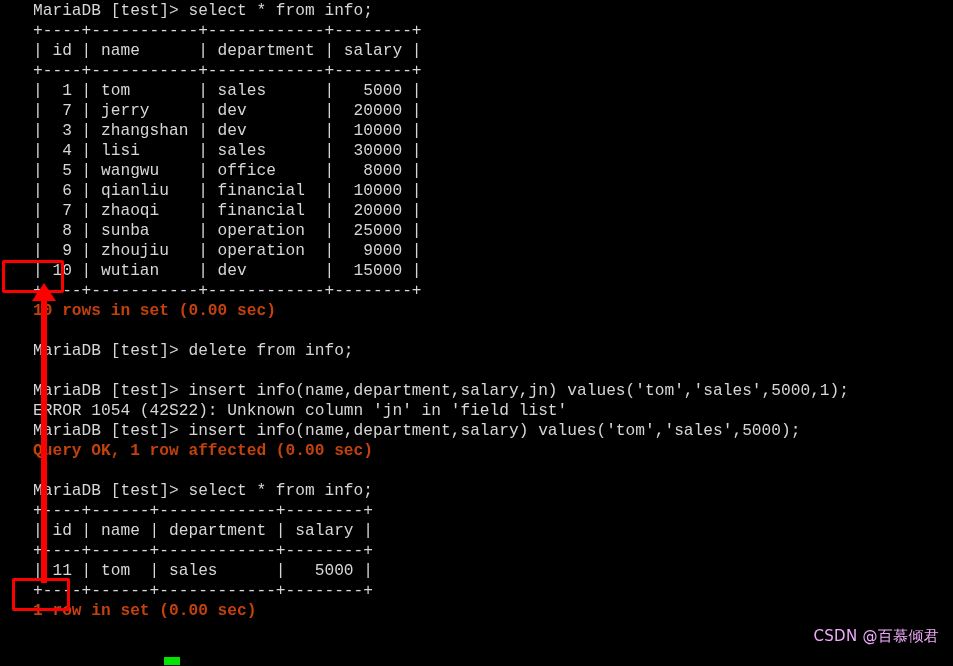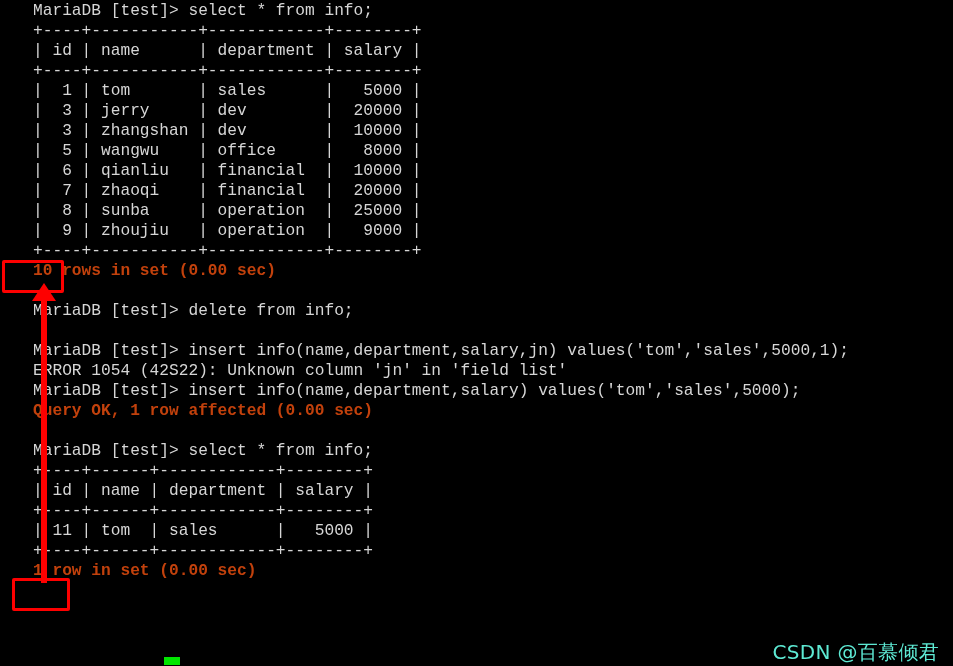--- a/index.html
+++ b/index.html
@@ -100,46 +100,48 @@
     position: absolute;
     left: 164px;
     top: 657px;
     width: 16px;
     height: 8px;
     background: #00e500;
   }
   #watermark {
     position: absolute;
     right: 14px;
-    bottom: 0;
+    bottom: 20px;
     font-family: "DejaVu Sans", "Liberation Sans", sans-serif;
-    font-size: 20px;
-    color: #5eead4;
+    font-size: 15px;
+    color: #f0abfc;
     white-space: pre;
     letter-spacing: 0.3px;
   }
 </style>
 </head>
 <body>
 
 <div id="terminal">
 
   <div class="screen">
     <div class="line">MariaDB [test]&gt; select * from info;</div>
     <div class="line">+----+-----------+------------+--------+</div>
     <div class="line">| id | name      | department | salary |</div>
     <div class="line">+----+-----------+------------+--------+</div>
     <div class="line">|  1 | tom       | sales      |   5000 |</div>
-    <div class="line">|  3 | jerry     | dev        |  20000 |</div>
+    <div class="line">|  7 | jerry     | dev        |  20000 |</div>
     <div class="line">|  3 | zhangshan | dev        |  10000 |</div>
+    <div class="line">|  4 | lisi      | sales      |  30000 |</div>
     <div class="line">|  5 | wangwu    | office     |   8000 |</div>
     <div class="line">|  6 | qianliu   | financial  |  10000 |</div>
     <div class="line">|  7 | zhaoqi    | financial  |  20000 |</div>
     <div class="line">|  8 | sunba     | operation  |  25000 |</div>
     <div class="line">|  9 | zhoujiu   | operation  |   9000 |</div>
+    <div class="line">| 10 | wutian    | dev        |  15000 |</div>
     <div class="line">+----+-----------+------------+--------+</div>
     <div class="line bold">10 rows in set (0.00 sec)</div>
     <div class="line blank"></div>
     <div class="line">MariaDB [test]&gt; delete from info;</div>
     <div class="line blank"></div>
     <div class="line">MariaDB [test]&gt; insert info(name,department,salary,jn) values('tom','sales',5000,1);</div>
     <div class="line">ERROR 1054 (42S22): Unknown column 'jn' in 'field list'</div>
     <div class="line">MariaDB [test]&gt; insert info(name,department,salary) values('tom','sales',5000);</div>
     <div class="line bold">Query OK, 1 row affected (0.00 sec)</div>
     <div class="line blank"></div>

